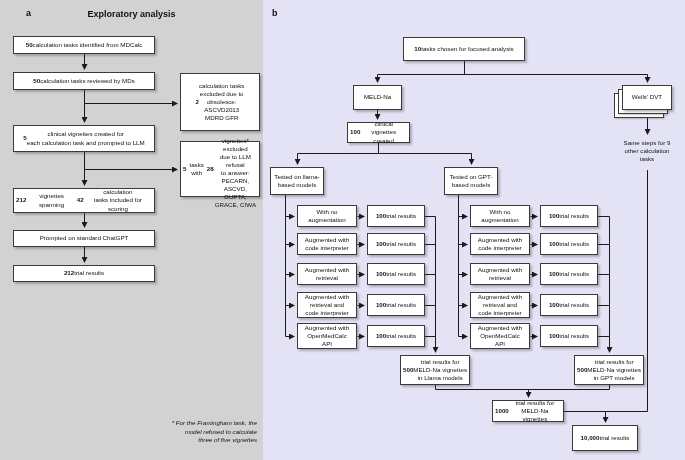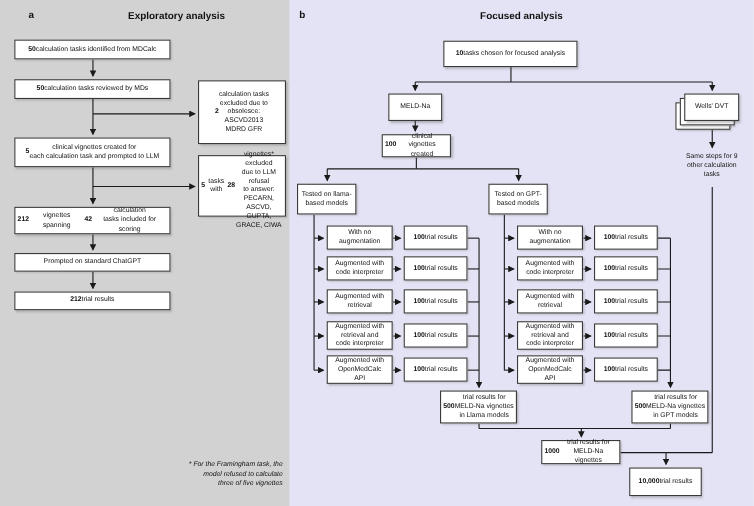--- a/index.html
+++ b/index.html
@@ -92,34 +92,33 @@
       <line x1="435.5" y1="385" x2="435.5" y2="389.5"></line>
       <line x1="609.5" y1="385" x2="609.5" y2="389.5"></line>
       <line x1="435.5" y1="389.5" x2="609.5" y2="389.5"></line>
       <line x1="528.5" y1="389.5" x2="528.5" y2="397" marker-end="url(#ah)"></line>
       <line x1="564" y1="411.5" x2="647.5" y2="411.5"></line>
       <line x1="605.5" y1="411.5" x2="605.5" y2="422" marker-end="url(#ah)"></line>
     </g>
   </svg>
 
   <div class="plabel" style="left:26px;">a</div>
-  <div class="ptitle" style="left:0;width:263px;padding-left:29px;">Exploratory analysis</div>
+  <div class="ptitle" style="left:0;width:263px;">Exploratory analysis</div>
 
   <div class="box" style="left:13px;top:36px;width:142px;height:18px"><b>50</b> calculation tasks identified from MDCalc</div>
   <div class="box" style="left:13px;top:72px;width:142px;height:18px"><b>50</b> calculation tasks reviewed by MDs</div>
   <div class="box" style="left:180px;top:73px;width:80px;height:58px"><b>2</b> calculation tasks<br>excluded due to<br>obsolesce:<br>ASCVD2013<br>MDRD GFR</div>
   <div class="box" style="left:13px;top:125px;width:142px;height:27px"><b>5</b> clinical vignettes created for<br>each calculation task and prompted to LLM</div>
   <div class="box" style="left:180px;top:141px;width:80px;height:56px"><b>5</b> tasks with <b>28</b><br>vignettes* excluded<br>due to LLM refusal<br>to answer: PECARN,<br>ASCVD, GUPTA,<br>GRACE, CIWA</div>
   <div class="box" style="left:13px;top:188px;width:142px;height:25px"><b>212</b> vignettes spanning <b>42</b> calculation<br>tasks included for scoring</div>
   <div class="box" style="left:13px;top:230px;width:142px;height:17px">Prompted on standard ChatGPT</div>
   <div class="box" style="left:13px;top:265px;width:142px;height:17px"><b>212</b> trial results</div>
   <div class="fnote" style="left:85px;top:419px;width:172px;">* For the Framingham task, the<br>model refused to calculate<br>three of five vignettes</div>
 
   <div class="plabel" style="left:272px;">b</div>
-  <div class="ptitle" style="left:263px;width:422px;">Focused analysis</div>
 
   <div class="box" style="left:403px;top:37px;width:122px;height:24px"><b>10</b> tasks chosen for focused analysis</div>
   <div class="box" style="left:353px;top:85px;width:49px;height:25px">MELD-Na</div>
   <div class="sheet" style="left:614px;top:93px;width:50px;height:25px"></div>
   <div class="sheet" style="left:618px;top:89px;width:50px;height:25px"></div>
   <div class="box" style="left:622px;top:85px;width:50px;height:25px">Wells' DVT</div>
   <div class="box" style="left:347px;top:122px;width:63px;height:21px"><b>100</b> clinical<br>vignettes created</div>
   <div class="txt" style="left:611px;top:139px;width:72px;">Same steps for 9<br>other calculation<br>tasks</div>
   <div class="box" style="left:270px;top:167px;width:54px;height:28px">Tested on llama-<br>based models</div>
   <div class="box" style="left:444px;top:167px;width:54px;height:28px">Tested on GPT-<br>based models</div>

